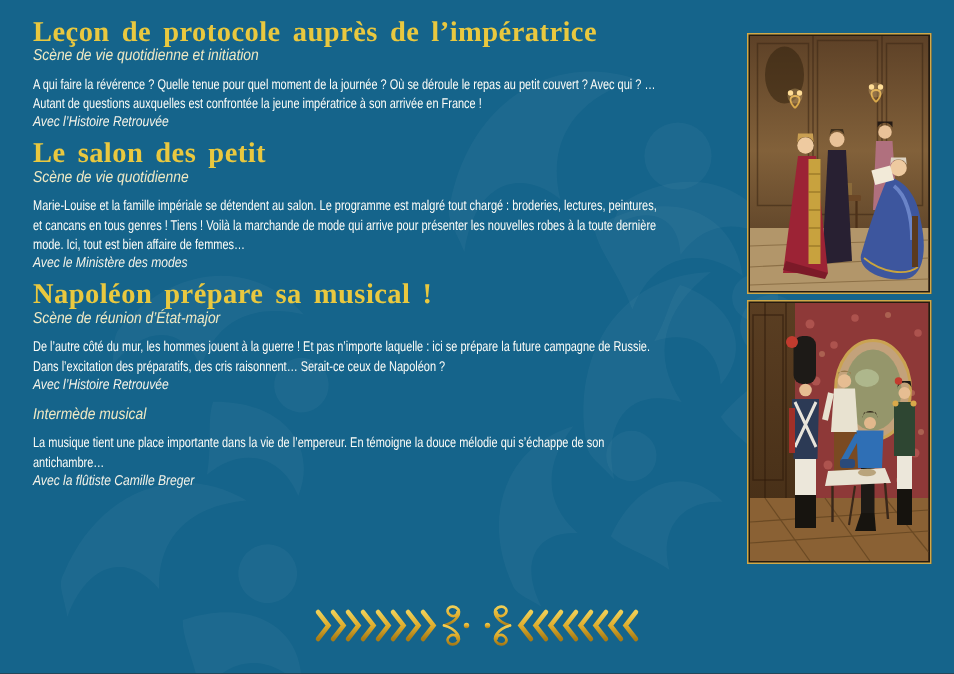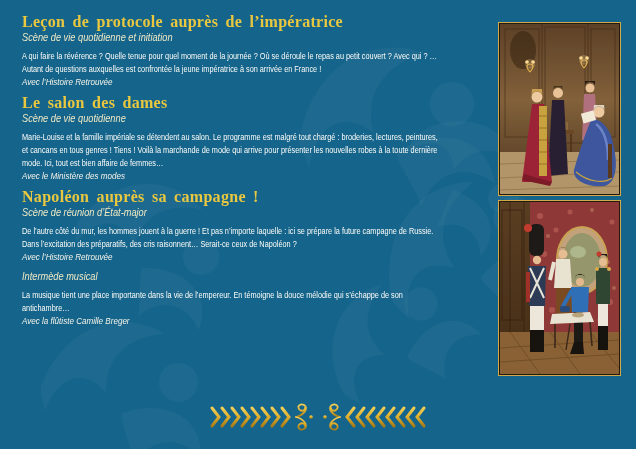--- a/index.html
+++ b/index.html
@@ -6,21 +6,21 @@
   .page{
     position:relative;width:636px;height:449px;overflow:hidden;
     background:#15648b;
     font-family:"Liberation Sans","DejaVu Sans",sans-serif;
   }
   .watermark{position:absolute;inset:0;pointer-events:none;}
   .text-col{position:absolute;left:22px;top:14px;width:470px;}
   .section{margin:0 0 7px 0;}
   .sec-title{
     font-family:"Liberation Serif","DejaVu Serif",serif;
-    font-weight:700;font-size:16px;line-height:16px;
+    font-weight:700;font-size:19px;line-height:16px;
     color:#e9c83f;letter-spacing:.3px;word-spacing:3px;
     margin:0 0 1px 0;
   }
   .sec-subtitle{
     font-style:italic;font-size:10.5px;line-height:12px;
     color:#efe9c4;margin:0 0 6px 0;
     transform:scaleX(.88);transform-origin:0 0;white-space:pre;
   }
   .sec-body{
     font-size:9.4px;line-height:13px;color:#fdfdf8;
@@ -68,30 +68,30 @@
 
     <div class="section">
       <h2 class="sec-title">Leçon de protocole auprès de l’impératrice</h2>
       <div class="sec-subtitle">Scène de vie quotidienne et initiation</div>
       <div class="sec-body">A qui faire la révérence ? Quelle tenue pour quel moment de la journée ? Où se déroule le repas au petit couvert ? Avec qui ? …
 Autant de questions auxquelles est confrontée la jeune impératrice à son arrivée en France !</div>
       <div class="sec-credit">Avec l’Histoire Retrouvée</div>
     </div>
 
     <div class="section">
-      <h2 class="sec-title">Le salon des dames</h2>
+      <h2 class="sec-title">Le salon des petit</h2>
       <div class="sec-subtitle">Scène de vie quotidienne</div>
       <div class="sec-body">Marie-Louise et la famille impériale se détendent au salon. Le programme est malgré tout chargé : broderies, lectures, peintures,
 et cancans en tous genres ! Tiens ! Voilà la marchande de mode qui arrive pour présenter les nouvelles robes à la toute dernière
 mode. Ici, tout est bien affaire de femmes…</div>
       <div class="sec-credit">Avec le Ministère des modes</div>
     </div>
 
     <div class="section">
-      <h2 class="sec-title">Napoléon auprès sa campagne !</h2>
+      <h2 class="sec-title">Napoléon prépare sa musical !</h2>
       <div class="sec-subtitle">Scène de réunion d’État-major</div>
       <div class="sec-body">De l’autre côté du mur, les hommes jouent à la guerre ! Et pas n’importe laquelle : ici se prépare la future campagne de Russie.
 Dans l’excitation des préparatifs, des cris raisonnent… Serait-ce ceux de Napoléon ?</div>
       <div class="sec-credit">Avec l’Histoire Retrouvée</div>
     </div>
 
     <div class="section">
       <div class="sec-subtitle">Intermède musical</div>
       <div class="sec-body">La musique tient une place importante dans la vie de l’empereur. En témoigne la douce mélodie qui s’échappe de son
 antichambre…</div>

